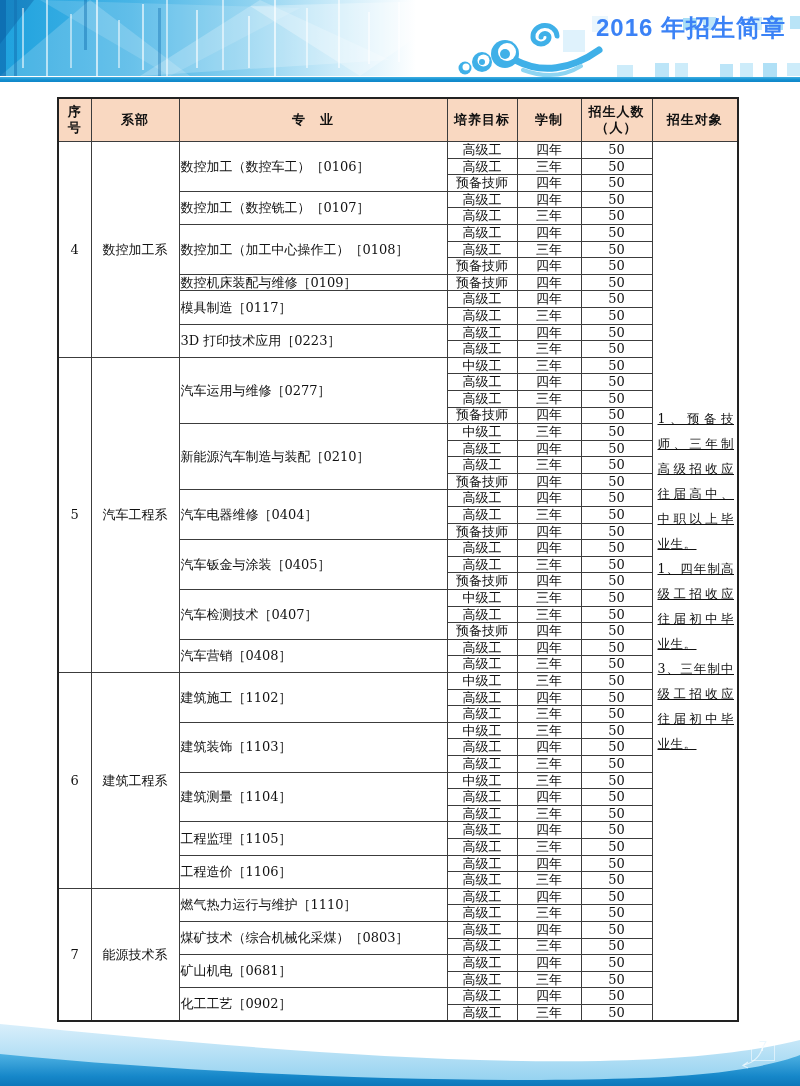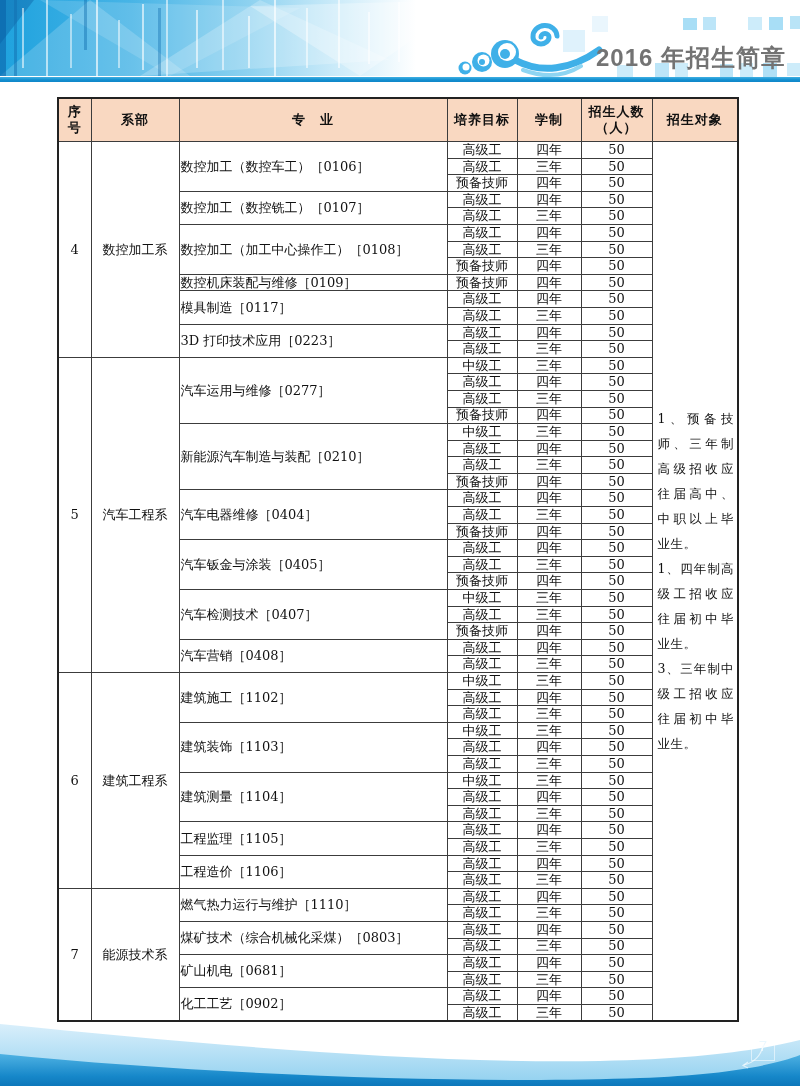--- a/index.html
+++ b/index.html
@@ -9,22 +9,22 @@
     font-family:"Liberation Sans",sans-serif;
   }
   
   .header{position:absolute;left:0;top:0;width:800px;height:84px;background:#fff;}
   .header-art{position:absolute;left:0;top:0;width:520px;height:76px;
     background:linear-gradient(90deg,#1ea2de 0%,#47b4e6 25%,#8ed2f0 48%,#c9eaf9 64%,#ffffff 80%);}
   .header-art svg{position:absolute;left:0;top:0;}
   .header-bar{position:absolute;left:0;top:77px;width:800px;height:5px;
     background:linear-gradient(180deg,#41b0e2 0%,#1390d1 55%,#0f86c8 100%);}
   .page-title{
-    position:absolute;left:596px;top:42px;width:190px;height:30px;
-    color:#737373;font-size:24px;font-weight:bold;letter-spacing:1px;
+    position:absolute;left:596px;top:12px;width:190px;height:30px;
+    color:#3b82f6;font-size:24px;font-weight:bold;letter-spacing:1px;
     font-family:"Liberation Sans",sans-serif;white-space:nowrap;
   }
   .sq{position:absolute;}
   .cloud{position:absolute;left:453px;top:12px;}
   
   .main-table{
     position:absolute;left:57px;top:97px;
     border-collapse:collapse;table-layout:fixed;
     border:2px solid #222;
     font-family:"DejaVu Serif","Liberation Serif",serif;color:#111;
@@ -32,21 +32,21 @@
   .main-table th,.main-table td{border:1px solid #3c3c3c;padding:0;overflow:hidden;}
   .main-table th{
     background:#f9d8c1;font-weight:bold;font-size:13px;line-height:1.25;
     font-family:"Liberation Sans",sans-serif;white-space:pre-line;height:42px;
     letter-spacing:1px;
   }
   .main-table tr{height:16.6px;}
   .main-table td{font-size:13px;text-align:center;line-height:1.05;vertical-align:middle;}
   td.c-major{text-align:left;padding-left:1px;}
   td.c-target{vertical-align:middle;padding:0 3px 0 5px;}
-  p.tpara{margin:0;text-align:justify;line-height:25px;font-size:12.5px;letter-spacing:0.5px;}
+  p.tpara{margin:0;text-align:justify;line-height:25px;font-size:12.5px;letter-spacing:0.5px;text-decoration:underline;}
   
   .footer{position:absolute;left:0;top:1022px;width:800px;height:64px;}
   .page-num-box{
     position:absolute;left:751px;top:1033px;width:22px;height:26px;
     border:1px solid rgba(255,255,255,0.55);
     color:#eaf7fe;font-size:15px;line-height:24px;text-align:center;
     font-family:"Liberation Sans",sans-serif;
   }
   .page-arrow{position:absolute;left:738px;top:1040px;}
 </style>

